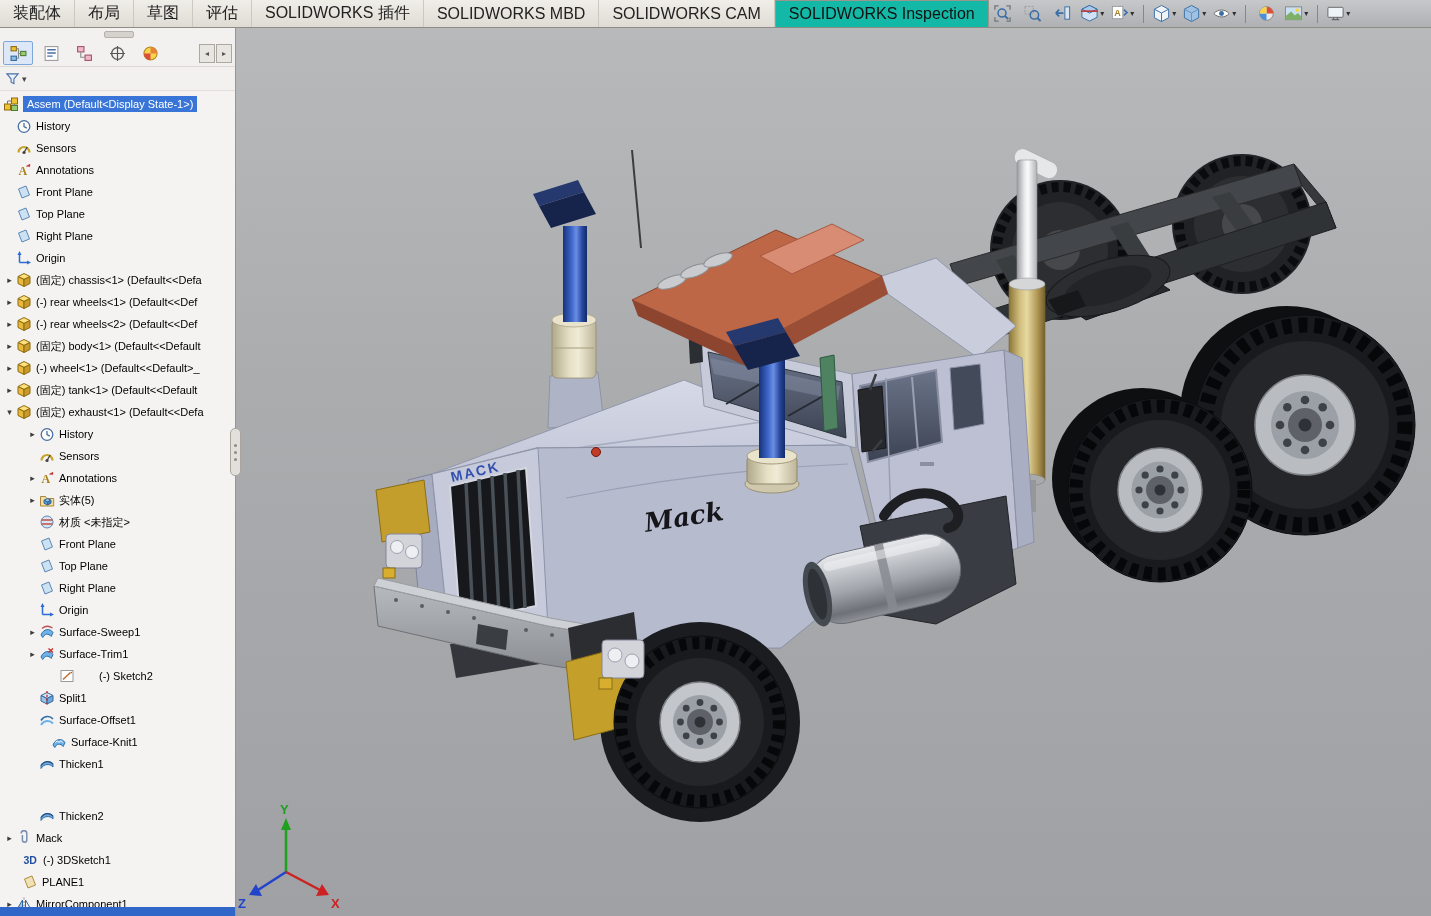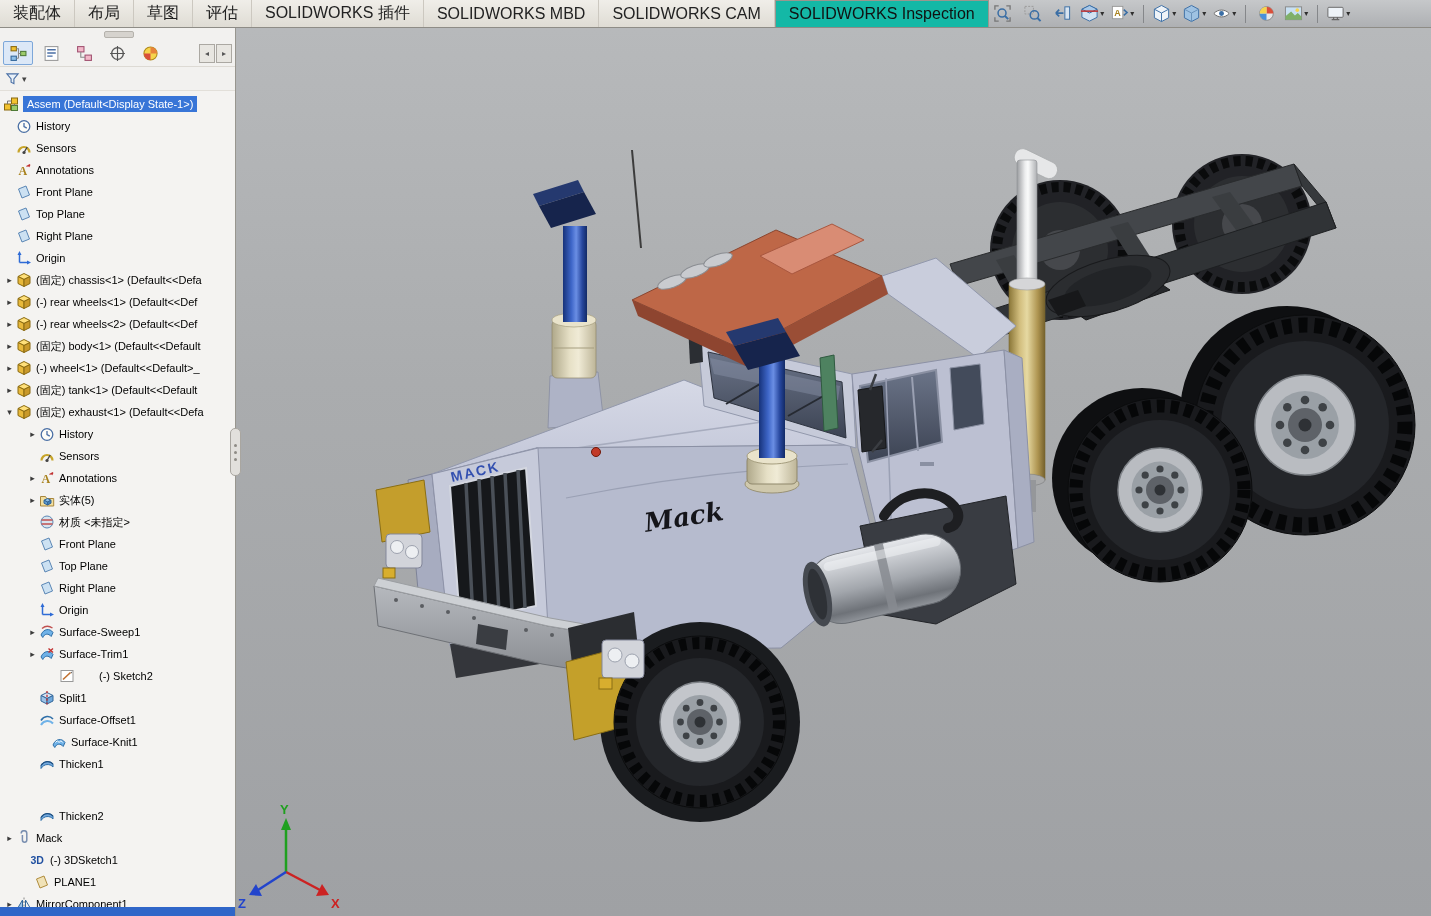--- a/index.html
+++ b/index.html
@@ -536,30 +536,30 @@
           </div>
           <div class="tree-row" style="padding-left: 3px;">
             <span class="arrow">▸</span>
             <span class="ticon">
               <svg viewBox="0 0 16 16">
                 <path d="M5.2 3.5 a2.8 2.8 0 0 1 5.6 0 v6.5 a2.2 2.2 0 0 1 -4.4 0 V5" fill="none" stroke="#7A8FB0" stroke-width="1.5"></path>
               </svg>
             </span>
             <span class="tlabel">Mack</span>
           </div>
-          <div class="tree-row" style="padding-left: 17px;">
+          <div class="tree-row" style="padding-left: 10px;">
             <span class="arrow"></span>
             <span class="ticon">
               <svg viewBox="0 0 16 16">
                 <text x="0.5" y="12" font-size="10.5" font-weight="bold" fill="#1F4FA0" font-family="Liberation Sans,sans-serif">3D</text>
               </svg>
             </span>
             <span class="tlabel">(-) 3DSketch1</span>
           </div>
-          <div class="tree-row" style="padding-left: 21px;">
+          <div class="tree-row" style="padding-left: 9px;">
             <span class="arrow"></span>
             <span class="ticon">
               <svg viewBox="0 0 16 16">
                 <polygon points="2.5,5 10,2 13.5,11 6,14" fill="#EFE0B0" fill-opacity="0.9" stroke="#B08C3C"></polygon>
               </svg>
             </span>
             <span class="tlabel">PLANE1</span>
           </div>
           <div class="tree-row" style="padding-left: 3px;">
             <span class="arrow">▸</span>

